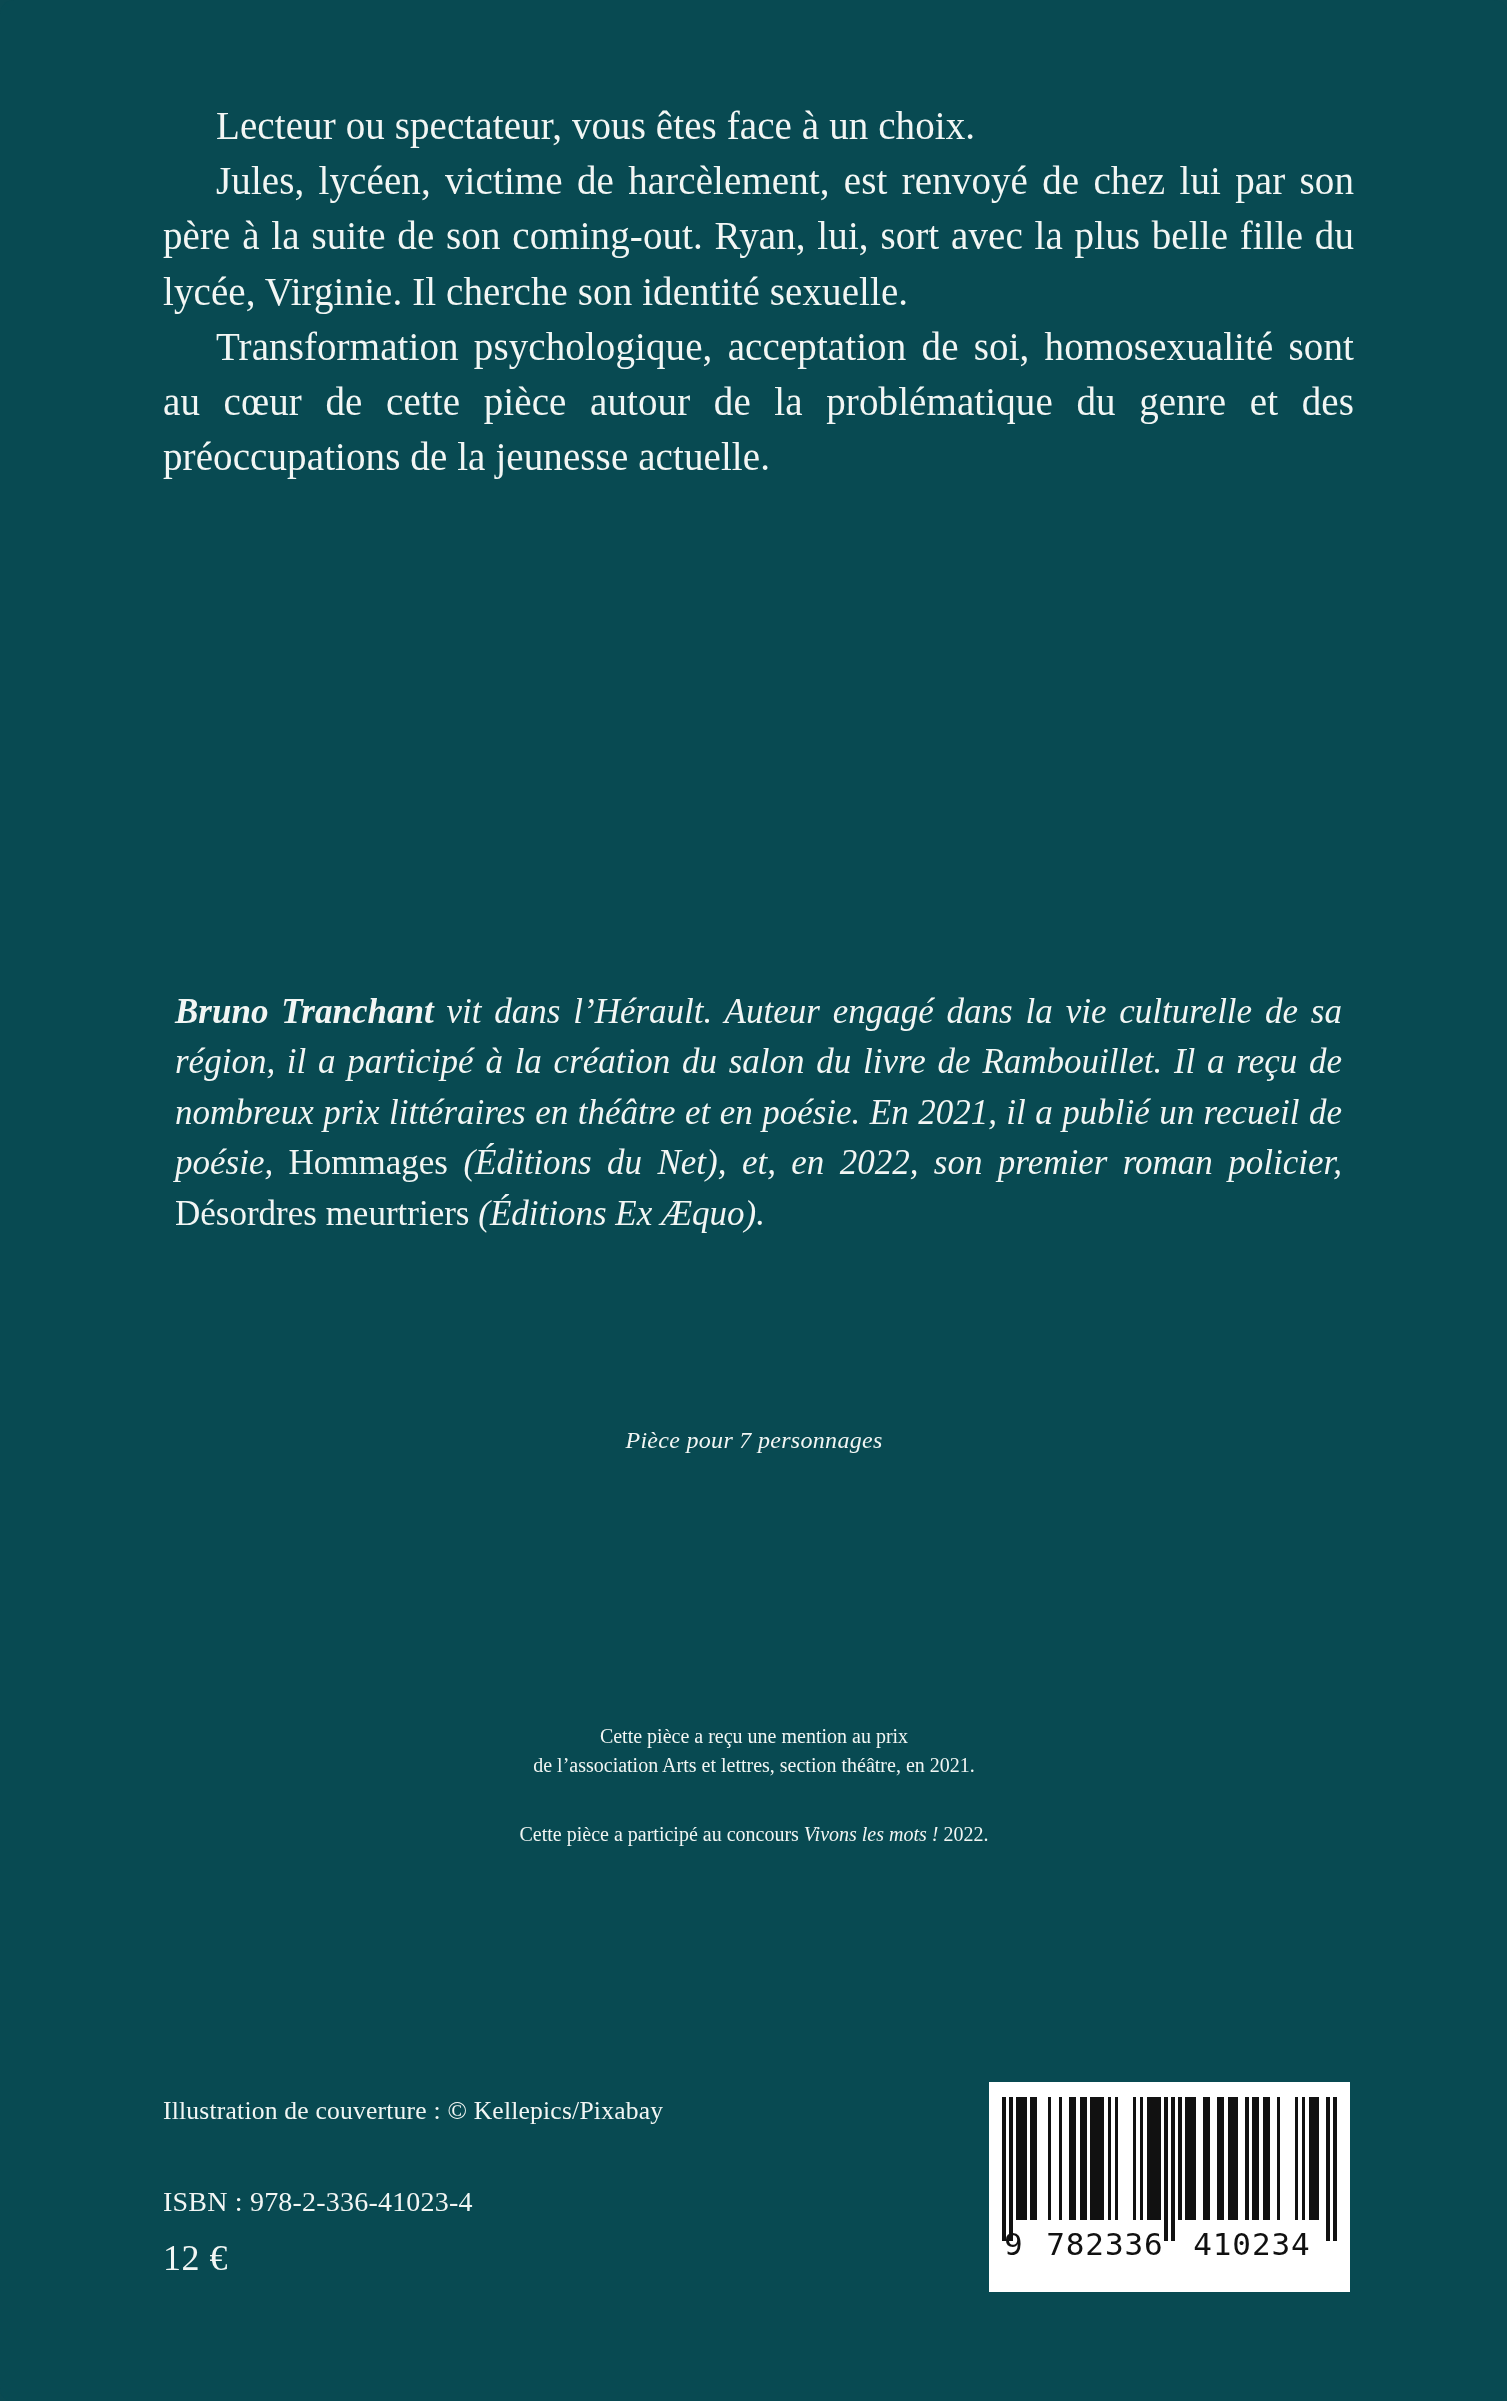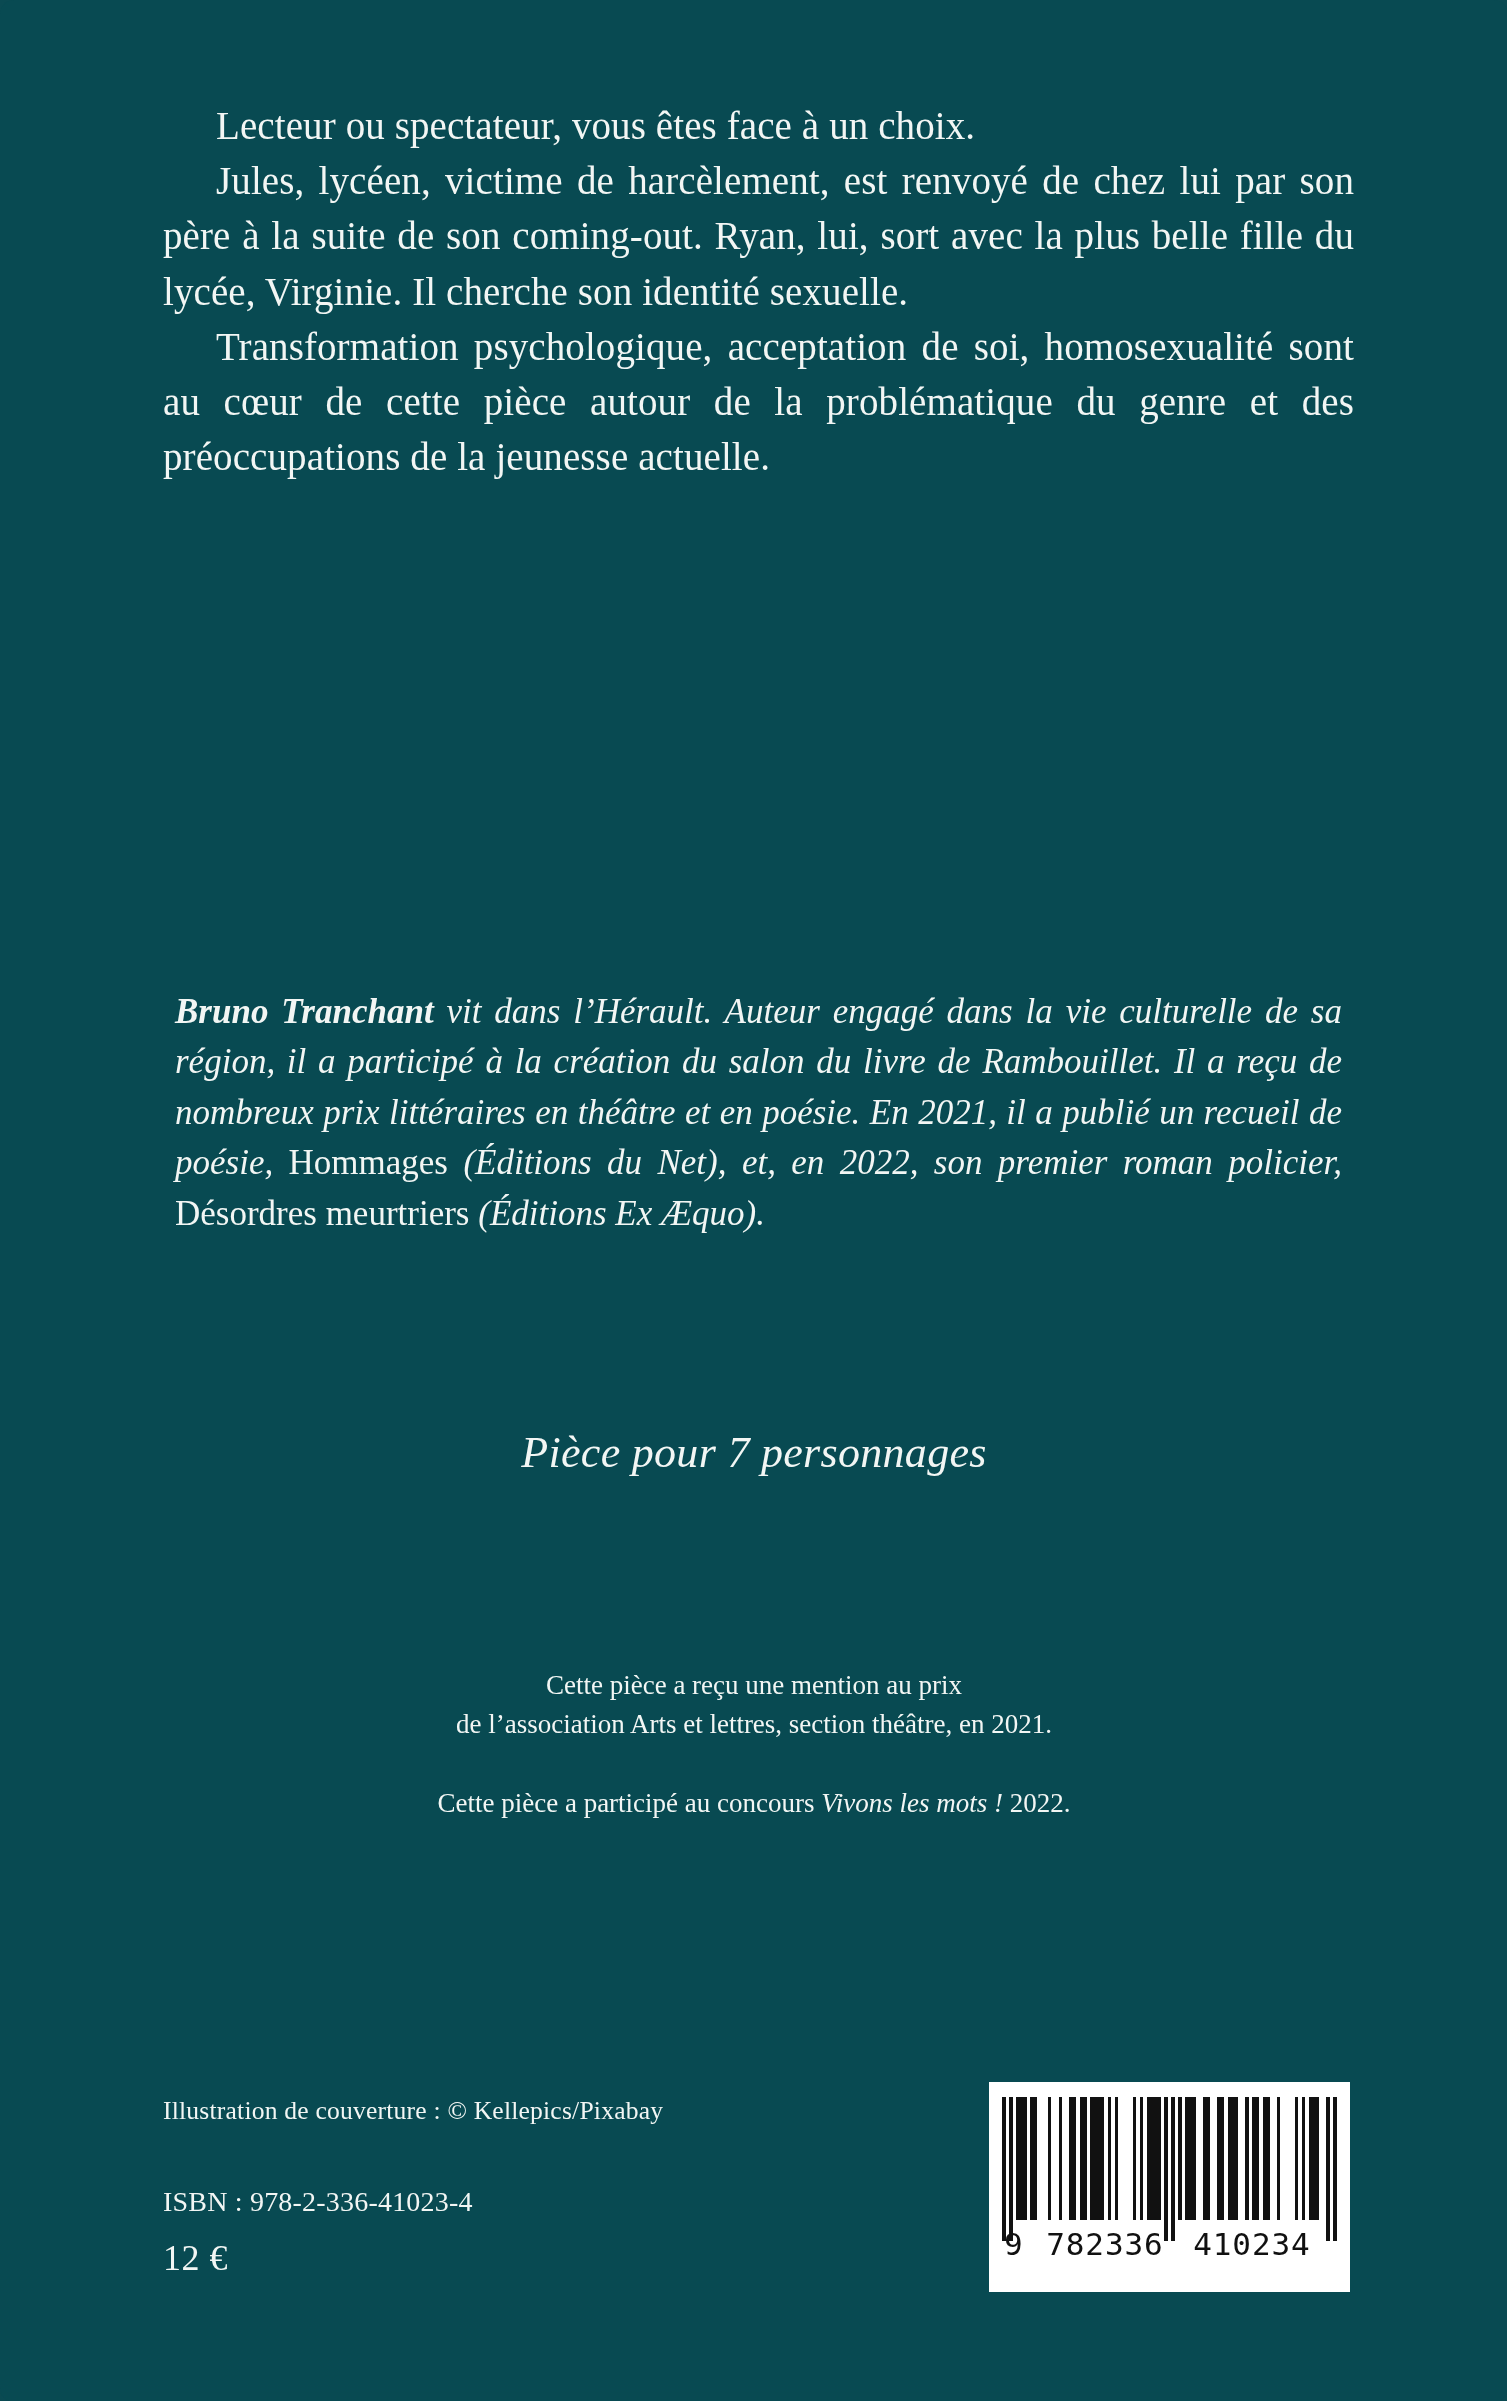--- a/index.html
+++ b/index.html
@@ -58,33 +58,33 @@
     font-style: normal;
   }
 
   
   .cast-line {
     position: absolute;
     left: 0;
     top: 1427px;
     width: 100%;
     text-align: center;
-    font-size: 44px;
+    font-size: 24px;
     font-style: italic;
     letter-spacing: 0.3px;
   }
 
   
   .awards {
     position: absolute;
     left: 0;
-    top: 1666px;
+    top: 1722px;
     width: 100%;
     text-align: center;
-    font-size: 27px;
+    font-size: 20px;
     line-height: 1.44;
   }
   .awards p { margin: 0; }
   .awards .award-block + .award-block { margin-top: 40px; }
   .awards em { font-style: italic; }
 
   
   .footer {
     position: absolute;
     left: 163px;

